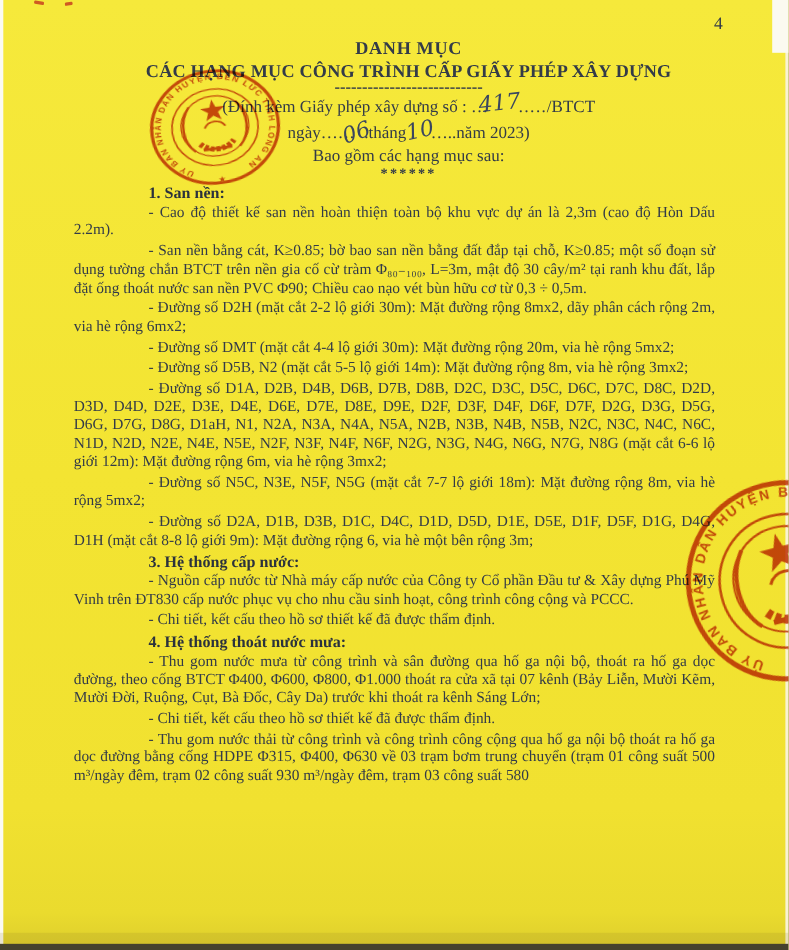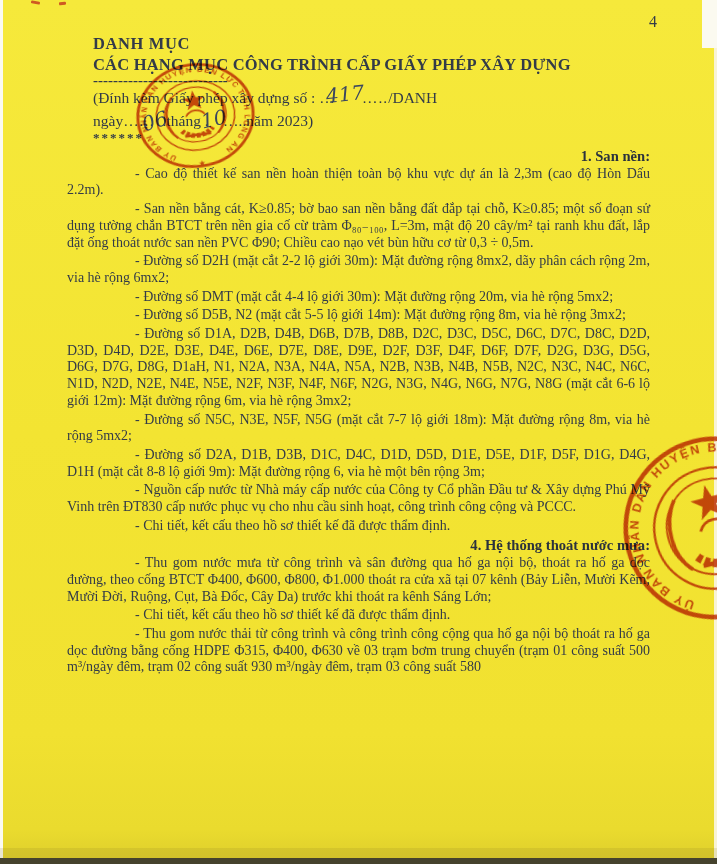--- a/index.html
+++ b/index.html
@@ -15,38 +15,38 @@
   .corner-tr{position:absolute;right:0;top:0;width:15px;height:48px;background:#fbfaf0;}
   .edge-bottom{position:absolute;left:0;right:0;bottom:0;height:6px;background:#45422d;}
   .bottom-band{position:absolute;left:0;right:0;bottom:6px;height:10px;background:rgba(140,125,40,.16);}
   .staple{position:absolute;background:#cf5a22;border-radius:1px;}
   .staple-1{left:31px;top:1px;width:9px;height:3px;transform:rotate(10deg);}
   .staple-2{left:59px;top:2px;width:7px;height:3px;transform:rotate(-8deg);}
 
   .page-number{position:absolute;top:13px;left:649px;font-size:16px;}
 
   .content{position:absolute;left:67px;top:34px;width:583px;}
-  .doc-header{padding-left:26px;}
+  .doc-header{text-align:center;padding-left:26px;}
   .title1{font-weight:bold;font-size:16.5px;letter-spacing:.6px;line-height:20px;}
   .title2{font-weight:bold;font-size:16.5px;letter-spacing:.2px;line-height:21px;}
   .divider{font-weight:bold;font-size:15px;line-height:11px;letter-spacing:0;}
   .permit-line,.date-line{font-size:15.5px;line-height:23px;}
   .includes-line{font-size:15.5px;line-height:20px;}
   .stars{font-weight:bold;font-size:13px;line-height:12px;letter-spacing:2px;}
   .dots{letter-spacing:1px;}
   .hand{
     display:inline-block;font-family:"DejaVu Serif",serif;font-style:italic;
     color:#3a4660;font-size:20px;line-height:0;position:relative;
   }
   .hand-num{transform:rotate(-6deg);margin:0 -2px 0 -10px;top:-2px;}
   .hand-day{transform:rotate(-18deg);margin:0 -5px 0 -12px;top:2px;}
   .hand-month{transform:rotate(-12deg);margin:0 -3px 0 -8px;top:0;}
 
   .sections{margin-top:4px;font-size:14px;line-height:16.7px;text-align:justify;}
-  .sec-heading{font-weight:bold;font-size:14.6px;text-indent:68px;text-align:right;margin:3px 0 1px 0;color:#2b323d;}
+  .sec-heading{font-weight:bold;font-size:14.6px;text-indent:68px;text-align:left;margin:3px 0 1px 0;color:#2b323d;}
   .para{text-indent:68px;margin:0 0 2px 0;}
 
   
   .seal{position:absolute;mix-blend-mode:multiply;opacity:.93;filter:blur(.3px);color:#c8441c;}
   .seal svg{display:block;width:100%;height:100%;}
   .seal-1{left:136px;top:63px;width:119px;height:105px;transform:rotate(-8deg);}
   .seal-2{left:623px;top:436px;width:184px;height:184px;transform:rotate(-14deg);}
 </style>
 </head>
 <body>
@@ -84,35 +84,37 @@
   <div class="staple staple-1"></div>
   <div class="staple staple-2"></div>
 
   <div class="page-number">4</div>
 
   <div class="content">
     <div class="doc-header">
       <div class="title1">DANH MỤC</div>
       <div class="title2">CÁC HẠNG MỤC CÔNG TRÌNH CẤP GIẤY PHÉP XÂY DỰNG</div>
       <div class="divider">---------------------------</div>
-      <div class="permit-line"><span>(Đính kèm Giấy phép xây dựng số : </span><span class="dots">…</span><span class="hand hand-num">417</span><span class="dots">…..</span><span>/DANH</span></div>
+      <div class="permit-line"><span>(Đính kèm Giấy phép xây dựng số : </span><span class="dots">…</span><span class="hand hand-num">417</span><span class="dots">…..</span><span>/BTCT</span></div>
       <div class="date-line"><span>ngày……</span><span class="hand hand-day">06</span><span>.tháng .</span><span class="hand hand-month">10</span><span>…..năm 2023)</span></div>
+      <div class="includes-line">Bao gồm các hạng mục sau:</div>
       <div class="stars">******</div>
     </div>
 
     <div class="sections">
         <div class="sec-heading">1. San nền:</div>
         <div class="para">- Cao độ thiết kế san nền hoàn thiện toàn bộ khu vực dự án là 2,3m (cao độ Hòn Dấu 2.2m).</div>
-        <div class="para">- San nền bằng cát, K≥0.85; bờ bao san nền bằng đất đắp tại chỗ, K≥0.85; một số đoạn sử dụng tường chắn BTCT trên nền gia cố cừ tràm Φ₈₀₋₁₀₀, L=3m, mật độ 20 cây/m² tại ranh khu đất, lắp đặt ống thoát nước san nền PVC Φ90; Chiều cao nạo vét bùn hữu cơ từ 0,3 ÷ 0,5m.</div>
+        <div class="para">- San nền bằng cát, K≥0.85; bờ bao san nền bằng đất đắp tại chỗ, K≥0.85; một số đoạn sử dụng tường chắn BTCT trên nền gia cố cừ tràm Φ₈₀₋₁₀₀, L=3m, mật độ 30 cây/m² tại ranh khu đất, lắp đặt ống thoát nước san nền PVC Φ90; Chiều cao nạo vét bùn hữu cơ từ 0,3 ÷ 0,5m.</div>
         <div class="para">- Đường số D2H (mặt cắt 2-2 lộ giới 30m): Mặt đường rộng 8mx2, dãy phân cách rộng 2m, via hè rộng 6mx2;</div>
         <div class="para">- Đường số DMT (mặt cắt 4-4 lộ giới 30m): Mặt đường rộng 20m, via hè rộng 5mx2;</div>
         <div class="para">- Đường số D5B, N2 (mặt cắt 5-5 lộ giới 14m): Mặt đường rộng 8m, via hè rộng 3mx2;</div>
         <div class="para">- Đường số D1A, D2B, D4B, D6B, D7B, D8B, D2C, D3C, D5C, D6C, D7C, D8C, D2D, D3D, D4D, D2E, D3E, D4E, D6E, D7E, D8E, D9E, D2F, D3F, D4F, D6F, D7F, D2G, D3G, D5G, D6G, D7G, D8G, D1aH, N1, N2A, N3A, N4A, N5A, N2B, N3B, N4B, N5B, N2C, N3C, N4C, N6C, N1D, N2D, N2E, N4E, N5E, N2F, N3F, N4F, N6F, N2G, N3G, N4G, N6G, N7G, N8G (mặt cắt 6-6 lộ giới 12m): Mặt đường rộng 6m, via hè rộng 3mx2;</div>
         <div class="para">- Đường số N5C, N3E, N5F, N5G (mặt cắt 7-7 lộ giới 18m): Mặt đường rộng 8m, via hè rộng 5mx2;</div>
         <div class="para">- Đường số D2A, D1B, D3B, D1C, D4C, D1D, D5D, D1E, D5E, D1F, D5F, D1G, D4G, D1H (mặt cắt 8-8 lộ giới 9m): Mặt đường rộng 6, via hè một bên rộng 3m;</div>
+        <div class="sec-heading">3. Hệ thống cấp nước:</div>
         <div class="para">- Nguồn cấp nước từ Nhà máy cấp nước của Công ty Cổ phần Đầu tư &amp; Xây dựng Phú Mỹ Vinh trên ĐT830 cấp nước phục vụ cho nhu cầu sinh hoạt, công trình công cộng và PCCC.</div>
         <div class="para">- Chi tiết, kết cấu theo hồ sơ thiết kế đã được thẩm định.</div>
         <div class="sec-heading">4. Hệ thống thoát nước mưa:</div>
         <div class="para">- Thu gom nước mưa từ công trình và sân đường qua hố ga nội bộ, thoát ra hố ga dọc đường, theo cống BTCT Φ400, Φ600, Φ800, Φ1.000 thoát ra cửa xã tại 07 kênh (Bảy Liễn, Mười Kẽm, Mười Đời, Ruộng, Cụt, Bà Đốc, Cây Da) trước khi thoát ra kênh Sáng Lớn;</div>
         <div class="para">- Chi tiết, kết cấu theo hồ sơ thiết kế đã được thẩm định.</div>
         <div class="para">- Thu gom nước thải từ công trình và công trình công cộng qua hố ga nội bộ thoát ra hố ga dọc đường bằng cống HDPE Φ315, Φ400, Φ630 về 03 trạm bơm trung chuyển (trạm 01 công suất 500 m³/ngày đêm, trạm 02 công suất 930 m³/ngày đêm, trạm 03 công suất 580</div>
       </div>
   </div>
 
   <div class="seal seal-1">

